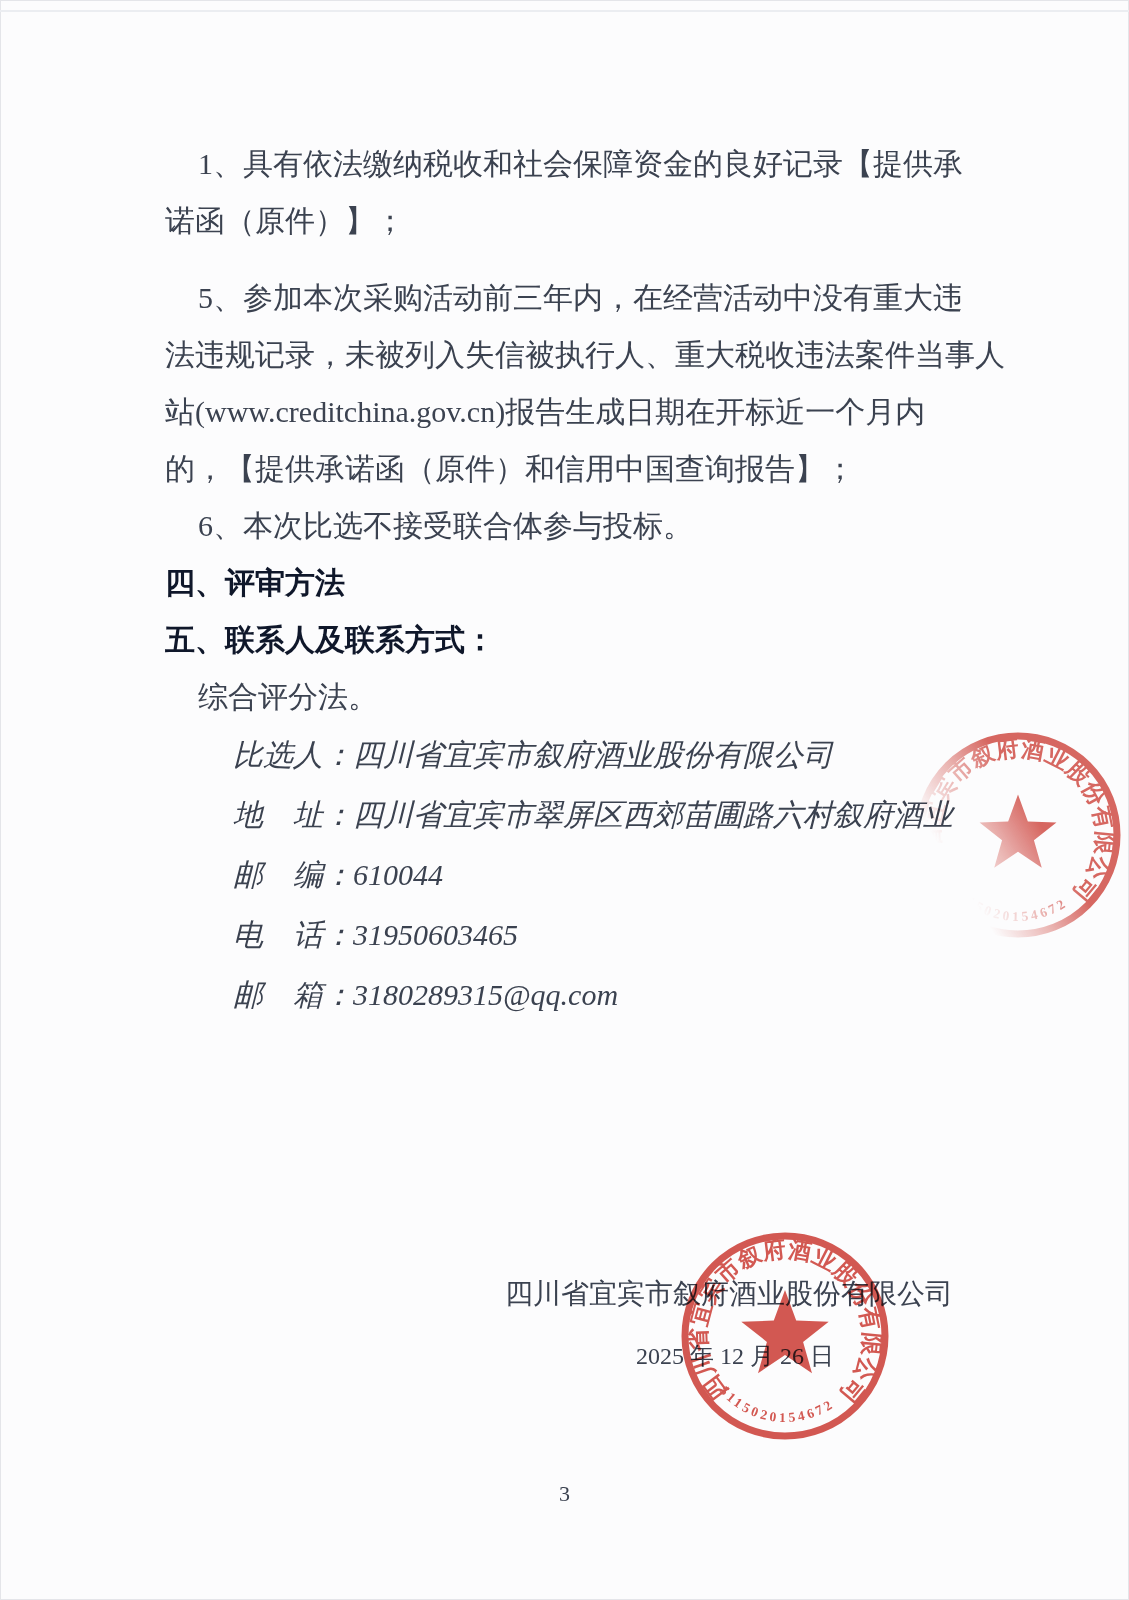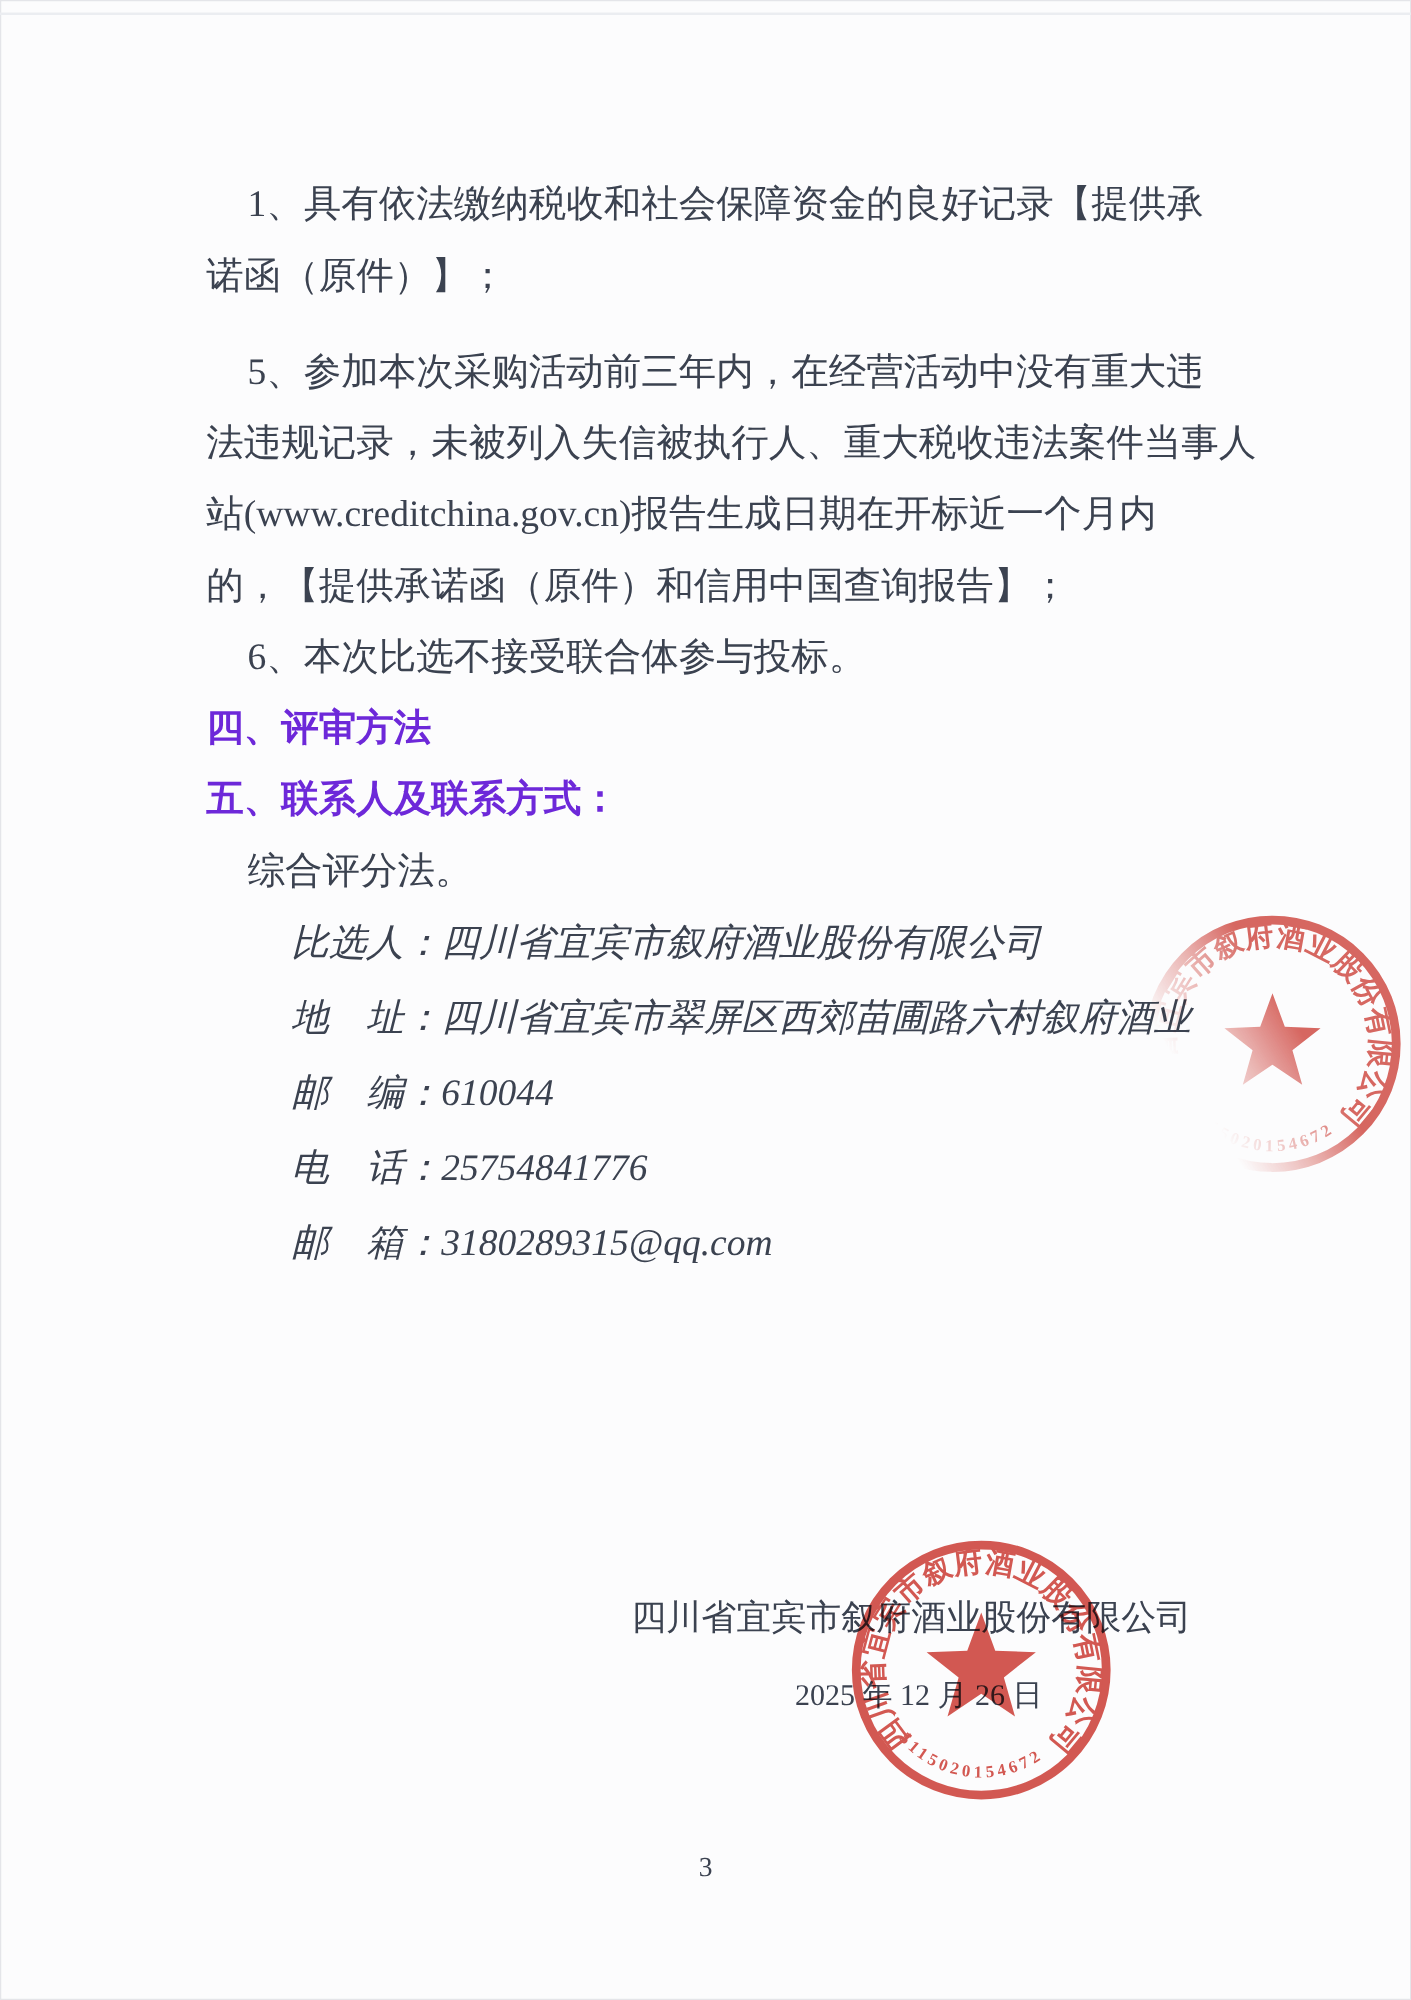--- a/index.html
+++ b/index.html
@@ -15,21 +15,21 @@
   }
   .scan-line { position:absolute; top:10px; left:0; width:100%; height:2px; background:#ebedf1; }
 
   .content {
     position:absolute; left:165px; top:135px; width:830px;
     color:#3b4250; font-size:30px;
   }
   .tline { line-height:57px; white-space:nowrap; }
   .ind { padding-left:33px; }
   .para-gap { margin-top:20px; }
-  .heading { font-weight:bold; color:#6d28d9; }
+  .heading { font-weight:bold; color:#0f172a; }
 
   .contacts { }
   .contact-row { line-height:60px; padding-left:68px; white-space:nowrap;font-style:italic; }
   .clabel { }
   .cvalue { }
 
   .sig-company {
     position:absolute; left:505px; top:1275px;
     font-size:28px; color:#3b4250; white-space:nowrap;
   }
@@ -94,21 +94,21 @@
       <div class="contact-row">
         <span class="clabel">比选人：</span><span class="cvalue">四川省宜宾市叙府酒业股份有限公司</span>
       </div>
       <div class="contact-row">
         <span class="clabel">地　址：</span><span class="cvalue">四川省宜宾市翠屏区西郊苗圃路六村叙府酒业</span>
       </div>
       <div class="contact-row">
         <span class="clabel">邮　编：</span><span class="cvalue">610044</span>
       </div>
       <div class="contact-row">
-        <span class="clabel">电　话：</span><span class="cvalue">25754841776</span>
+        <span class="clabel">电　话：</span><span class="cvalue">31950603465</span>
       </div>
       <div class="contact-row">
         <span class="clabel">邮　箱：</span><span class="cvalue">3180289315@qq.com</span>
       </div>
     </div>
 
   </div>
 
   <div class="sig-company">四川省宜宾市叙府酒业股份有限公司</div>
   <div class="sig-date">2025 年 12 月 26 日</div>

